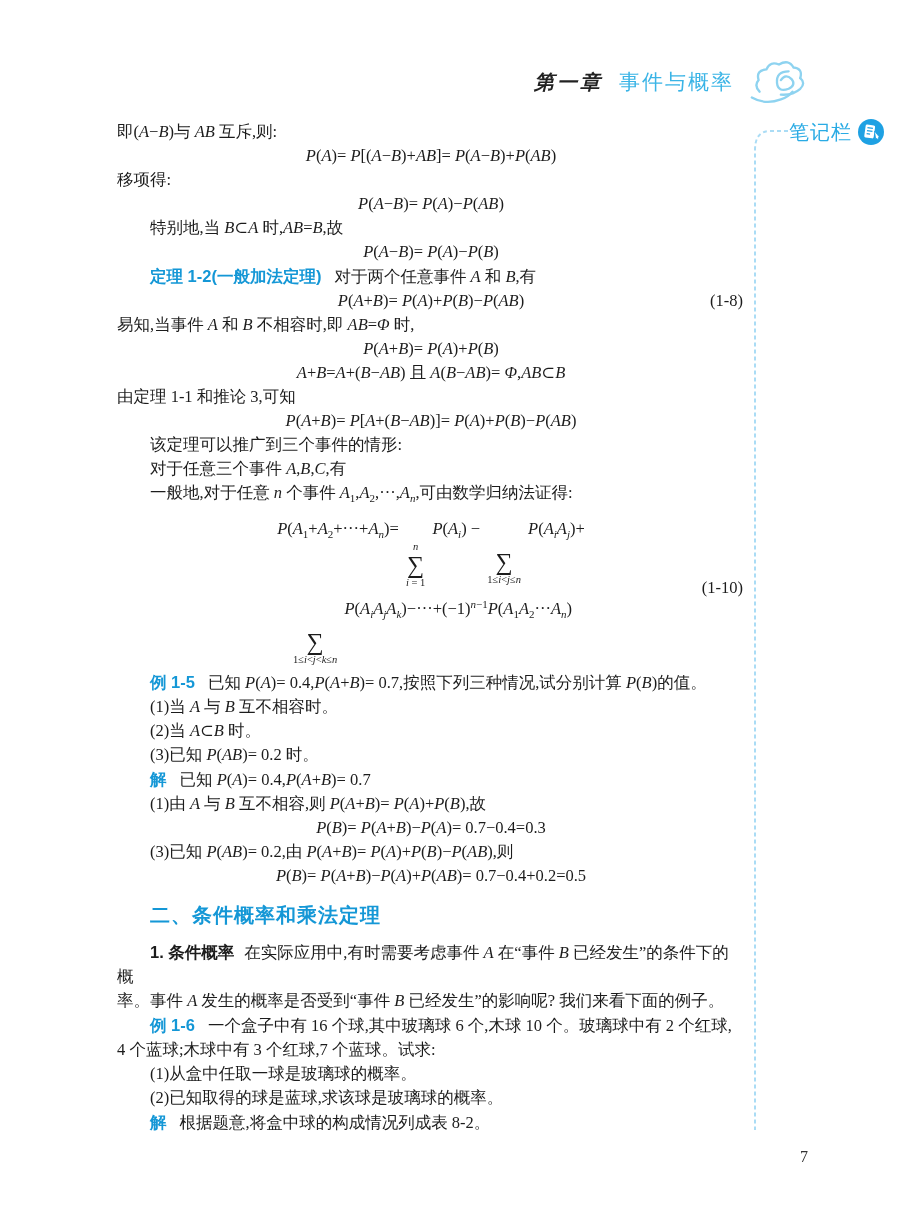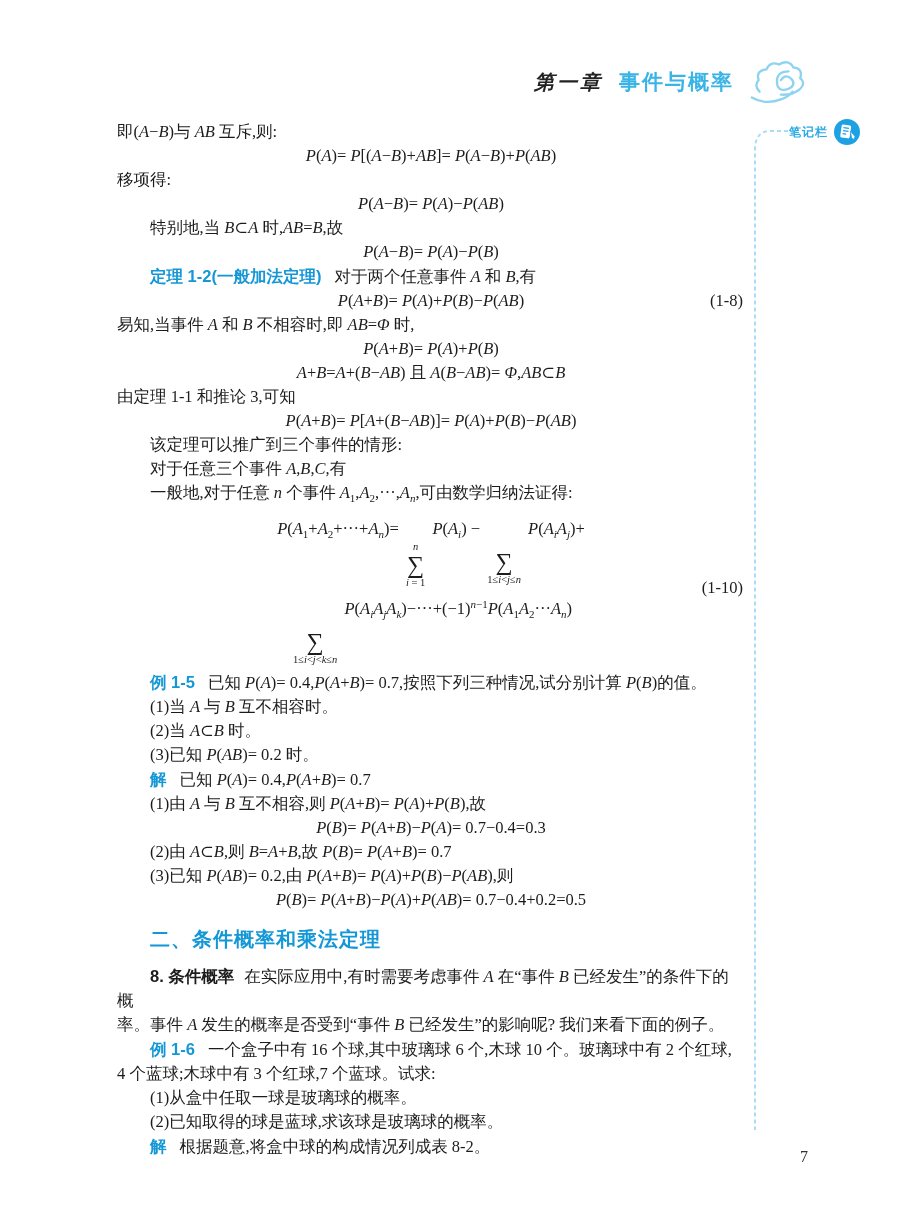--- a/index.html
+++ b/index.html
@@ -11,30 +11,30 @@
   .page { position:relative; width:900px; height:1231px; overflow:hidden; background:#fff; }
 
   
   .chapter-header {
     position:absolute; top:56px; left:0; right:92px; height:52px;
     display:flex; justify-content:flex-end; align-items:center; gap:16px;
   }
   .chapter-num { font-size:20px; font-weight:bold; font-style:italic; color:#222; letter-spacing:3px; }
   .chapter-title {
     font-family:"Liberation Sans","DejaVu Sans",sans-serif;
-    font-size:21px; font-weight:bold; color:#3ab4e6; letter-spacing:2px;
+    font-size:21px; font-weight:normal; color:#3ab4e6; letter-spacing:2px;
   }
   .cloud { margin-left:-4px; }
 
   
   .notes-rule { position:absolute; top:0; left:0; pointer-events:none; }
   .notes-tag { position:absolute; top:118px; left:789px; display:flex; align-items:center; gap:5px; }
   .notes-label {
     font-family:"Liberation Sans","DejaVu Sans",sans-serif;
-    font-size:12px; font-weight:bold; color:#2aabe4; letter-spacing:1px;
+    font-size:20px; font-weight:normal; color:#2aabe4; letter-spacing:1px;
   }
 
   
   main { position:absolute; left:117px; top:120px; width:628px; font-size:16.5px; }
   .line { position:relative; line-height:24px; min-height:24px; }
   .line.center { text-align:center; }
   .line.indent { text-indent:33px; }
   .line i { font-family:"Liberation Serif","DejaVu Serif",serif; }
   .eqno { position:absolute; right:2px; top:0; font-style:normal; }
   .lab {
@@ -132,25 +132,24 @@
           </span> <i>P</i>(<i>A</i><sub><i>i</i></sub><i>A</i><sub><i>j</i></sub><i>A</i><sub><i>k</i></sub>)−···+(−1)<sup><i>n</i>−1</sup><i>P</i>(<i>A</i><sub>1</sub><i>A</i><sub>2</sub>···<i>A</i><sub><i>n</i></sub>)</div>
         <span class="eqno">(1-10)</span>
       </div>
       <div class="line indent"><span class="lab blue">例 1-5</span><span>已知 <i>P</i>(<i>A</i>)= 0.4,<i>P</i>(<i>A</i>+<i>B</i>)= 0.7,按照下列三种情况,试分别计算 <i>P</i>(<i>B</i>)的值。</span></div>
       <div class="line indent"><span>(1)当 <i>A</i> 与 <i>B</i> 互不相容时。</span></div>
       <div class="line indent"><span>(2)当 <i>A</i>⊂<i>B</i> 时。</span></div>
       <div class="line indent"><span>(3)已知 <i>P</i>(<i>AB</i>)= 0.2 时。</span></div>
       <div class="line indent"><span class="lab blue">解</span><span>已知 <i>P</i>(<i>A</i>)= 0.4,<i>P</i>(<i>A</i>+<i>B</i>)= 0.7</span></div>
       <div class="line indent"><span>(1)由 <i>A</i> 与 <i>B</i> 互不相容,则 <i>P</i>(<i>A</i>+<i>B</i>)= <i>P</i>(<i>A</i>)+<i>P</i>(<i>B</i>),故</span></div>
       <div class="line center"><span><i>P</i>(<i>B</i>)= <i>P</i>(<i>A</i>+<i>B</i>)−<i>P</i>(<i>A</i>)= 0.7−0.4=0.3</span></div>
-      <div class="line indent"><span>(2)由 <i>A</i>⊂<i>B</i>,则 <i>B</i>=<i>A</i>+<i>B</i>,故 <i>P</i>(<i>B</i>)= <i>P</i>(<i>A</i>+<i>B</i>)= 0.7</span></div>
       <div class="line indent"><span>(3)已知 <i>P</i>(<i>AB</i>)= 0.2,由 <i>P</i>(<i>A</i>+<i>B</i>)= <i>P</i>(<i>A</i>)+<i>P</i>(<i>B</i>)−<i>P</i>(<i>AB</i>),则</span></div>
       <div class="line center"><span><i>P</i>(<i>B</i>)= <i>P</i>(<i>A</i>+<i>B</i>)−<i>P</i>(<i>A</i>)+<i>P</i>(<i>AB</i>)= 0.7−0.4+0.2=0.5</span></div>
       <div class="line h2 indent"><span class="lab blue">二、条件概率和乘法定理</span></div>
-      <div class="line indent"><span class="lab bold">8. 条件概率</span><span>在实际应用中,有时需要考虑事件 <i>A</i> 在“事件 <i>B</i> 已经发生”的条件下的概</span></div>
+      <div class="line indent"><span class="lab bold">1. 条件概率</span><span>在实际应用中,有时需要考虑事件 <i>A</i> 在“事件 <i>B</i> 已经发生”的条件下的概</span></div>
       <div class="line"><span>率。事件 <i>A</i> 发生的概率是否受到“事件 <i>B</i> 已经发生”的影响呢? 我们来看下面的例子。</span></div>
       <div class="line indent"><span class="lab blue">例 1-6</span><span>一个盒子中有 16 个球,其中玻璃球 6 个,木球 10 个。玻璃球中有 2 个红球,</span></div>
       <div class="line"><span>4 个蓝球;木球中有 3 个红球,7 个蓝球。试求:</span></div>
       <div class="line indent"><span>(1)从盒中任取一球是玻璃球的概率。</span></div>
       <div class="line indent"><span>(2)已知取得的球是蓝球,求该球是玻璃球的概率。</span></div>
       <div class="line indent"><span class="lab blue">解</span><span>根据题意,将盒中球的构成情况列成表 8-2。</span></div>
     </main>
 
   <div class="pagenum">7</div>
 

